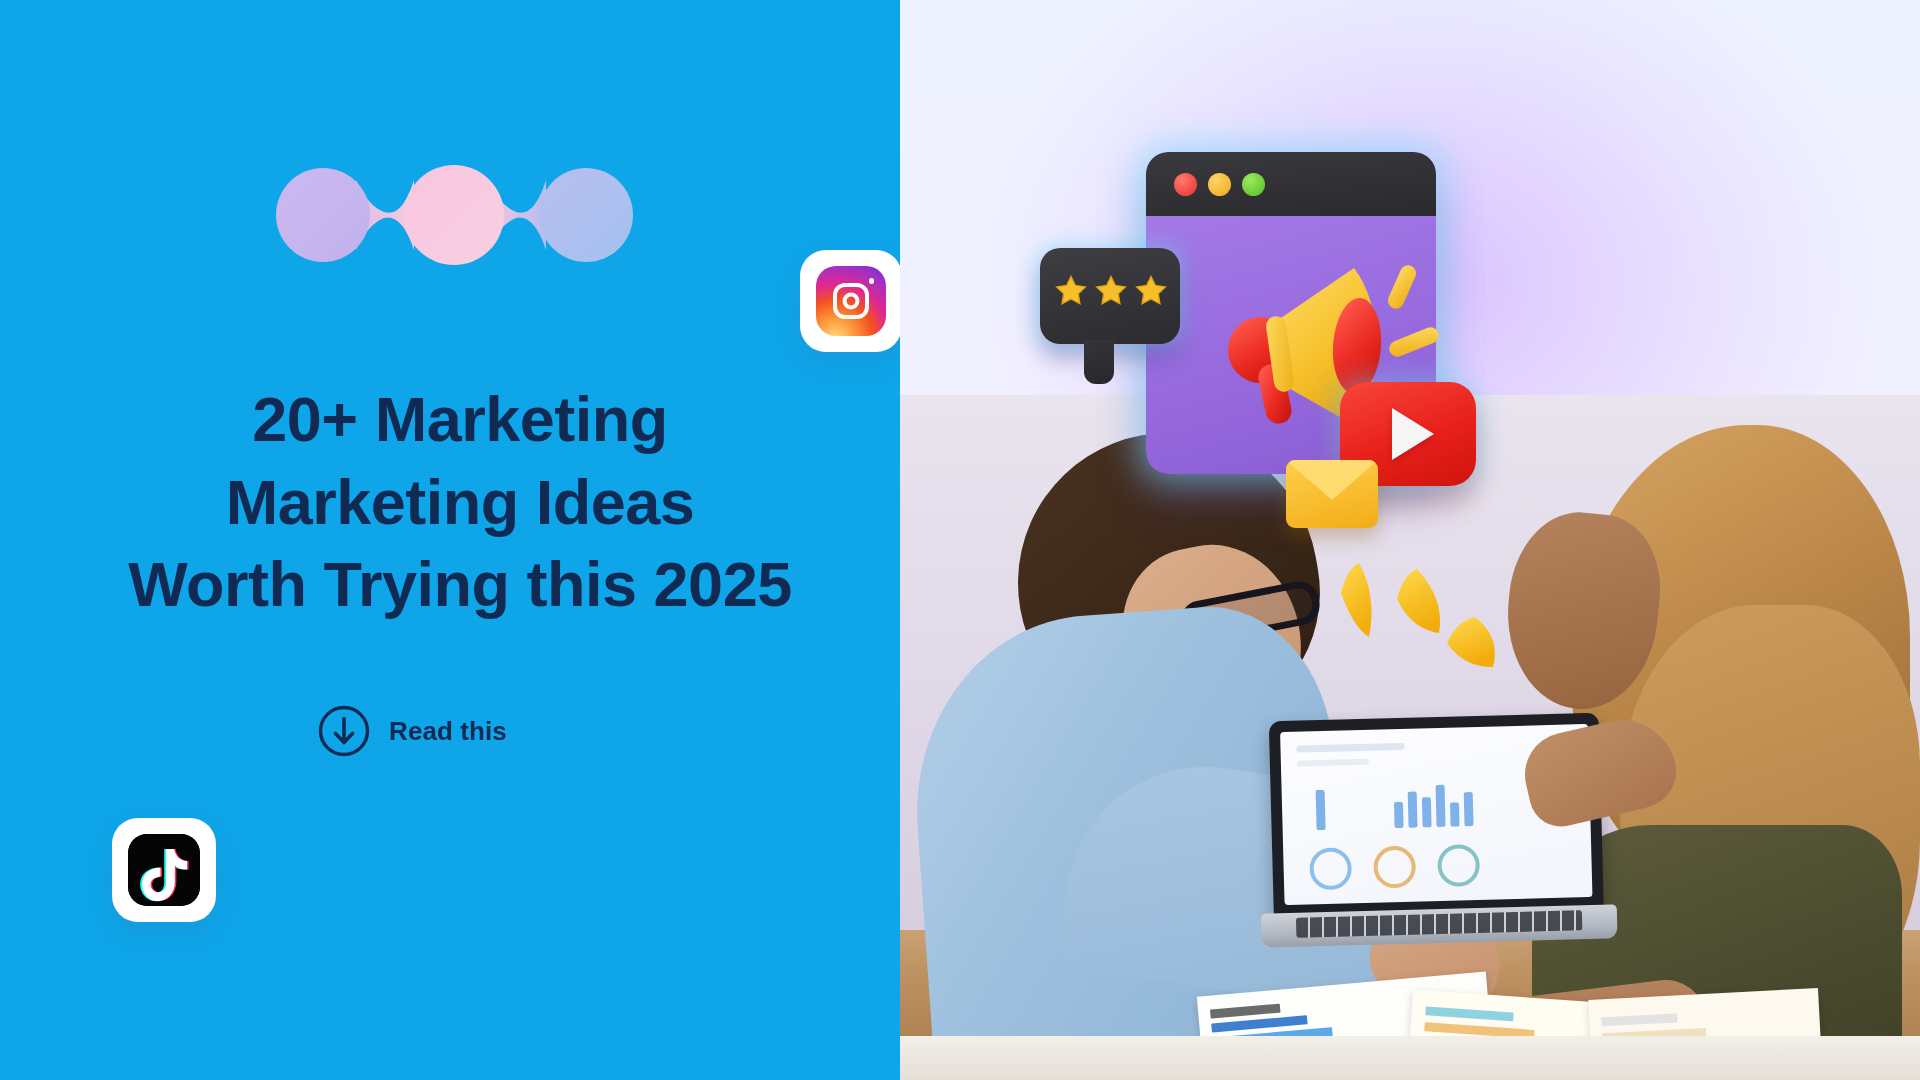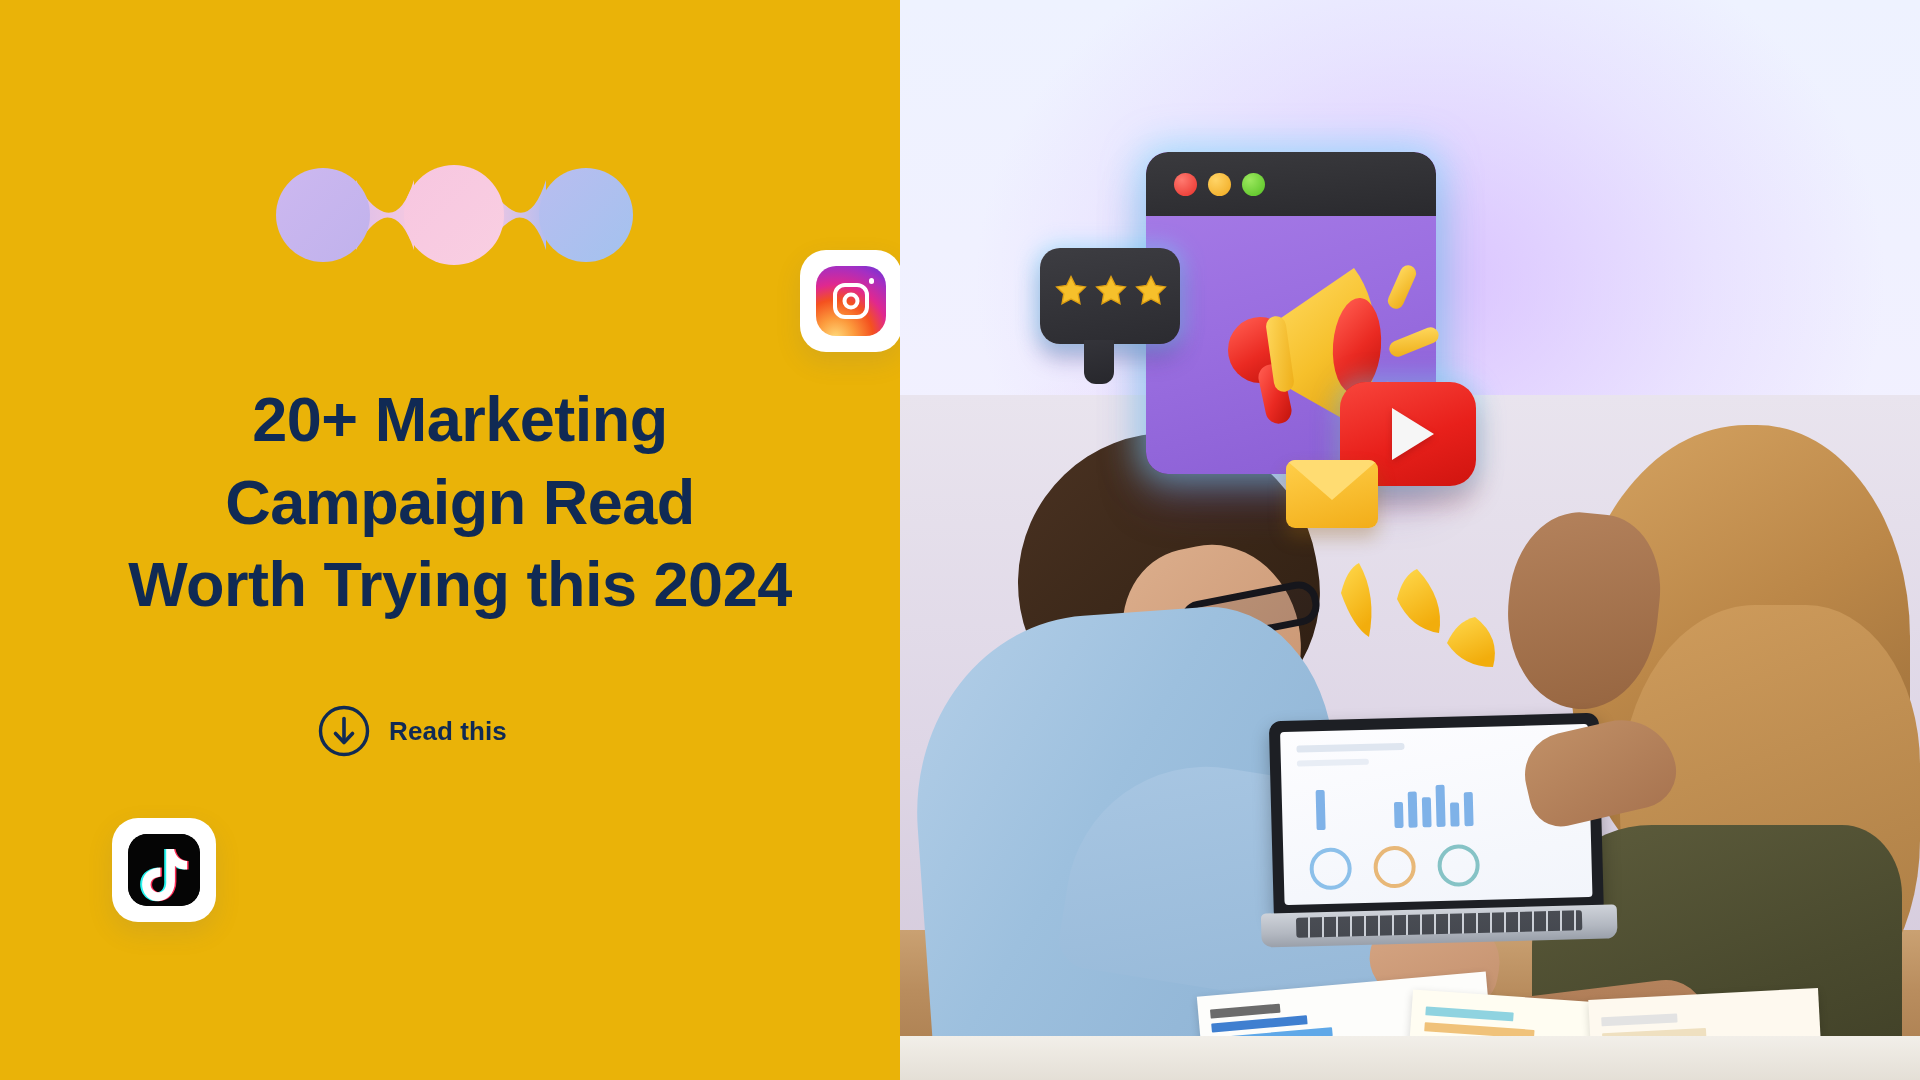--- a/index.html
+++ b/index.html
@@ -4,21 +4,21 @@
 <style>
   * { margin:0; padding:0; box-sizing:border-box; }
   html, body { width:1920px; height:1080px; overflow:hidden; }
   body {
     font-family:"Liberation Sans", sans-serif;
     background:#e9efff;
     position:relative;
   }
 
   
-  .stage { position:absolute; inset:0; background:#eab308; overflow:hidden; }
+  .stage { position:absolute; inset:0; background:#0ea5e9; overflow:hidden; }
 
   
   .copy { position:absolute; left:0; top:0; width:900px; height:1080px; }
 
   .blobs { position:absolute; left:268px; top:160px; width:410px; height:110px; }
 
   .headline {
     position:absolute; left:30px; top:378px; width:860px;
     text-align:center;
     color:#102a54;
@@ -319,22 +319,22 @@
         <path d="M88 20 Q100 46 116 52 Q134 58 146 20 L146 90 Q134 54 116 58 Q100 64 88 90 Z" fill="url(#bgn)"></path>
         <path d="M220 20 Q232 46 248 52 Q266 58 278 20 L278 90 Q266 54 248 58 Q232 64 220 90 Z" fill="url(#bgn2)"></path>
         <circle cx="55" cy="55" r="47" fill="url(#bg1)"></circle>
         <circle cx="186" cy="55" r="50" fill="url(#bg2)"></circle>
         <circle cx="318" cy="55" r="47" fill="url(#bg3)"></circle>
       </svg>
     </div>
 
     <h1 class="headline">
       <span class="ln">20+ Marketing</span>
-      <span class="ln">Campaign Read</span>
-      <span class="ln">Worth Trying this 2024</span>
+      <span class="ln">Marketing Ideas</span>
+      <span class="ln">Worth Trying this 2025</span>
     </h1>
 
     <div class="readmore">
       <span class="readmore-icon">
         <svg width="52" height="52" viewBox="0 0 52 52">
           <circle cx="26" cy="26" r="23.5" fill="none" stroke="#102a54" stroke-width="3.4"></circle>
           <line x1="26" y1="13.5" x2="26" y2="36" stroke="#102a54" stroke-width="3.6" stroke-linecap="round"></line>
           <path d="M17.5 28.5 L26 37.5 L34.5 28.5" fill="none" stroke="#102a54" stroke-width="3.6" stroke-linecap="round" stroke-linejoin="round"></path>
         </svg>
       </span>

